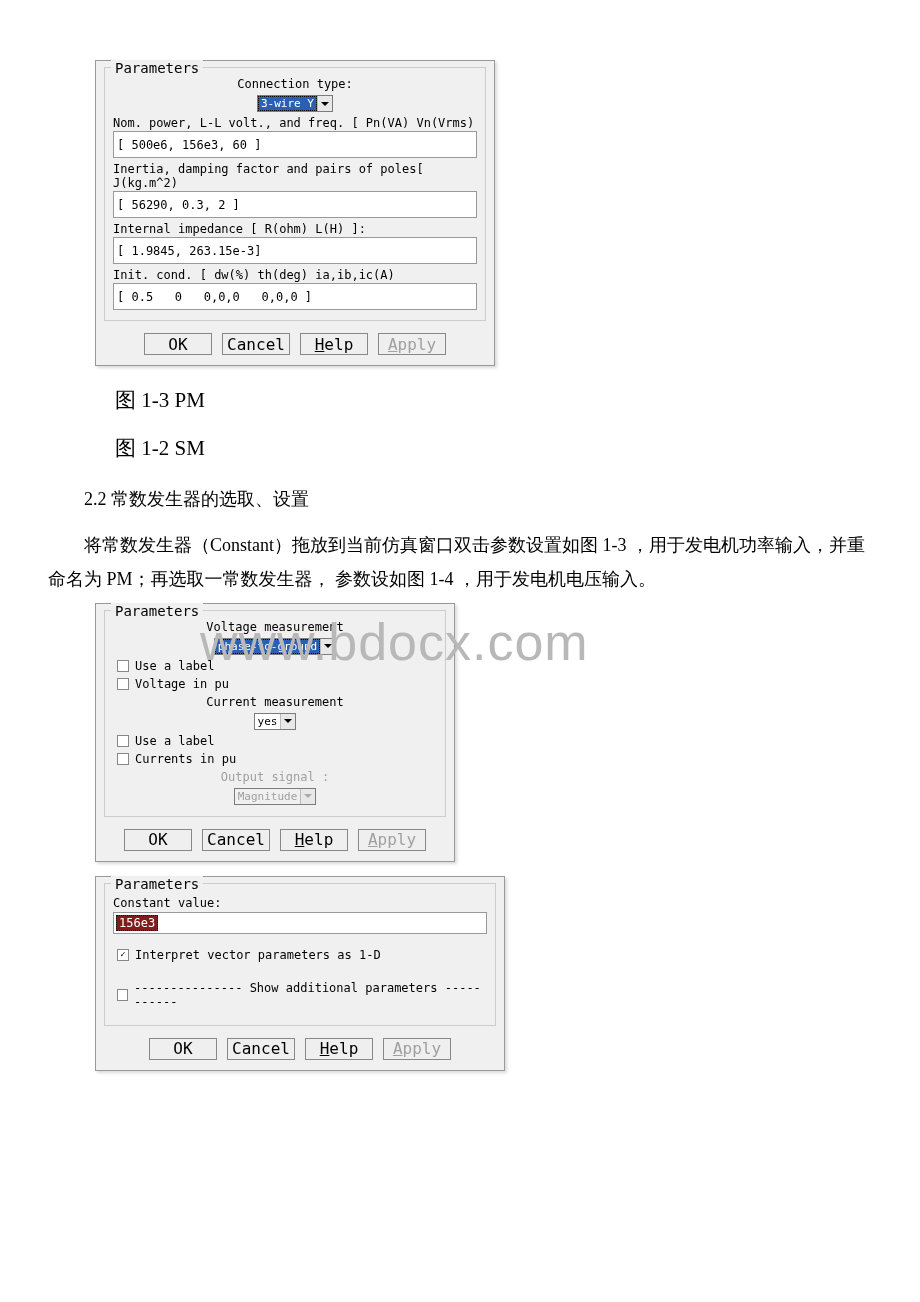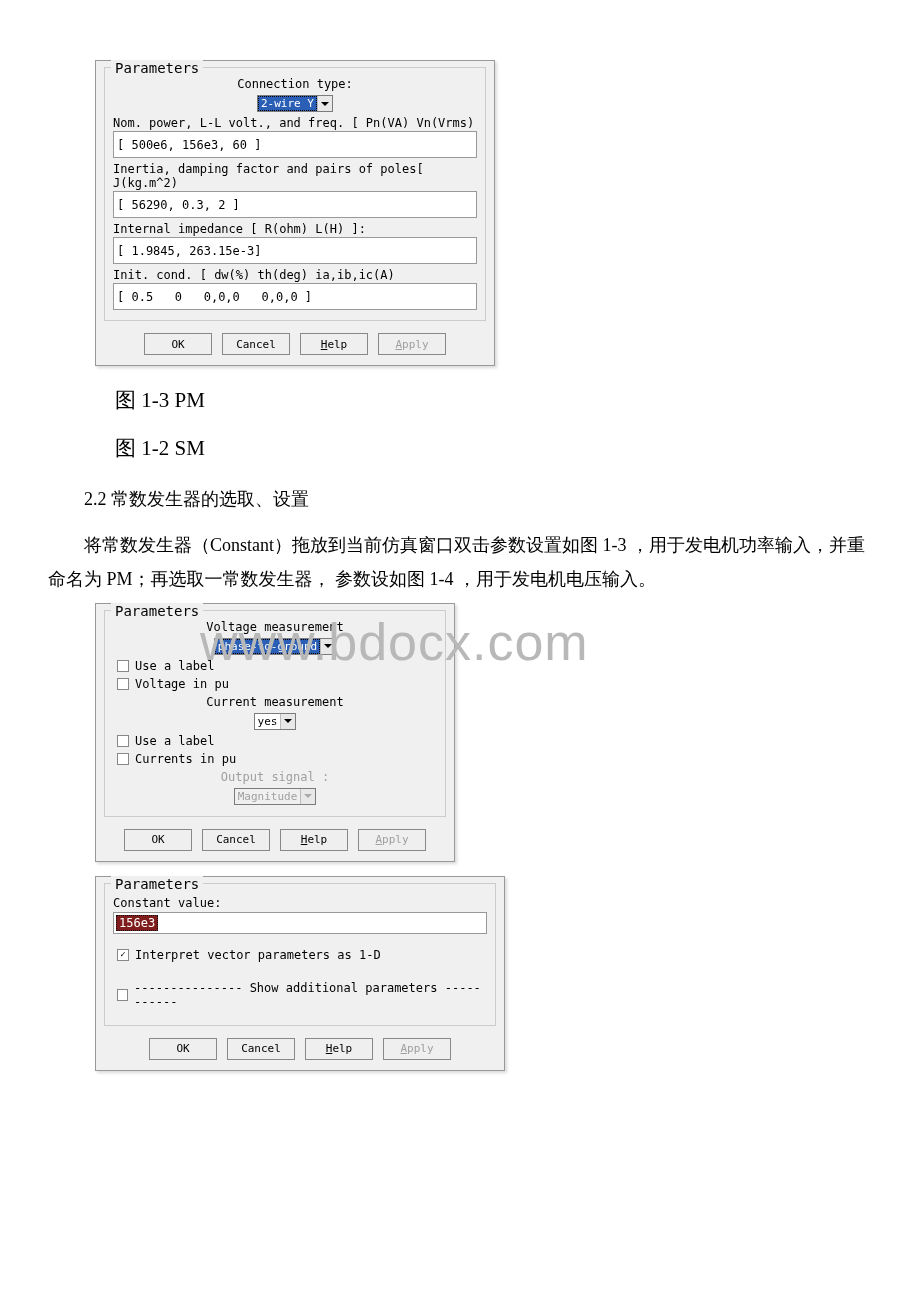--- a/index.html
+++ b/index.html
@@ -151,21 +151,21 @@
       gap: 10px;
       padding: 8px 0 10px 0;
       justify-content: center;
     }
     .btn {
       width: 68px;
       height: 22px;
       background: #efefef;
       border: 1px solid #888;
       font-family: inherit;
-      font-size: 11px;
+      font-size: 16px;
       cursor: pointer;
       display: inline-flex;
       align-items: center;
       justify-content: center;
     }
     .btn.disabled { color: #a0a0a0; }
     .body-text {
       font-family: "SimSun", "宋体", serif;
       font-size: 18px;
       line-height: 1.9;
@@ -192,21 +192,21 @@
 </head>
 <body>
 
 <div class="dialog">
   <div class="params-fieldset">
     <div class="params-legend">Parameters</div>
 
     <div class="inline-row">
       <span class="inline-label">Connection type:</span>
       <div class="select-wrap">
-        <span class="select-text hl">2-wire Y</span>
+        <span class="select-text hl">3-wire Y</span>
         <span class="select-arrow"></span>
       </div>
     </div>
 
     <div class="field-row">
       <span class="field-label">Nom. power, L-L volt., and freq. [ Pn(VA) Vn(Vrms)</span>
       <input class="text-input" value="[ 500e6, 156e3, 60 ]" style="">
     </div>
 
     <div class="field-row">

